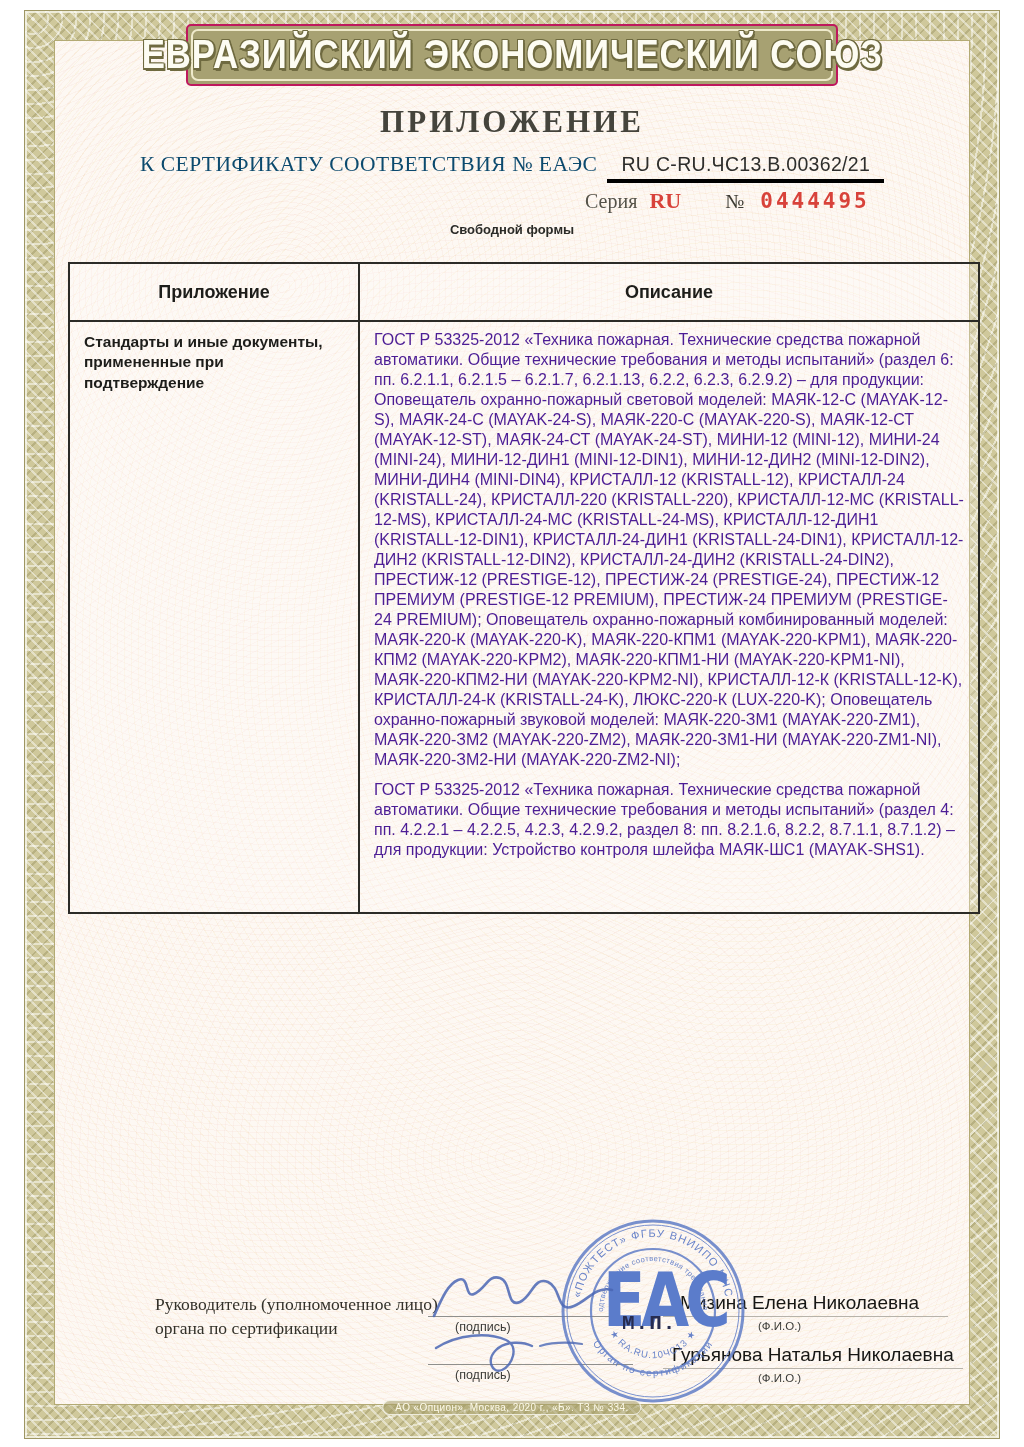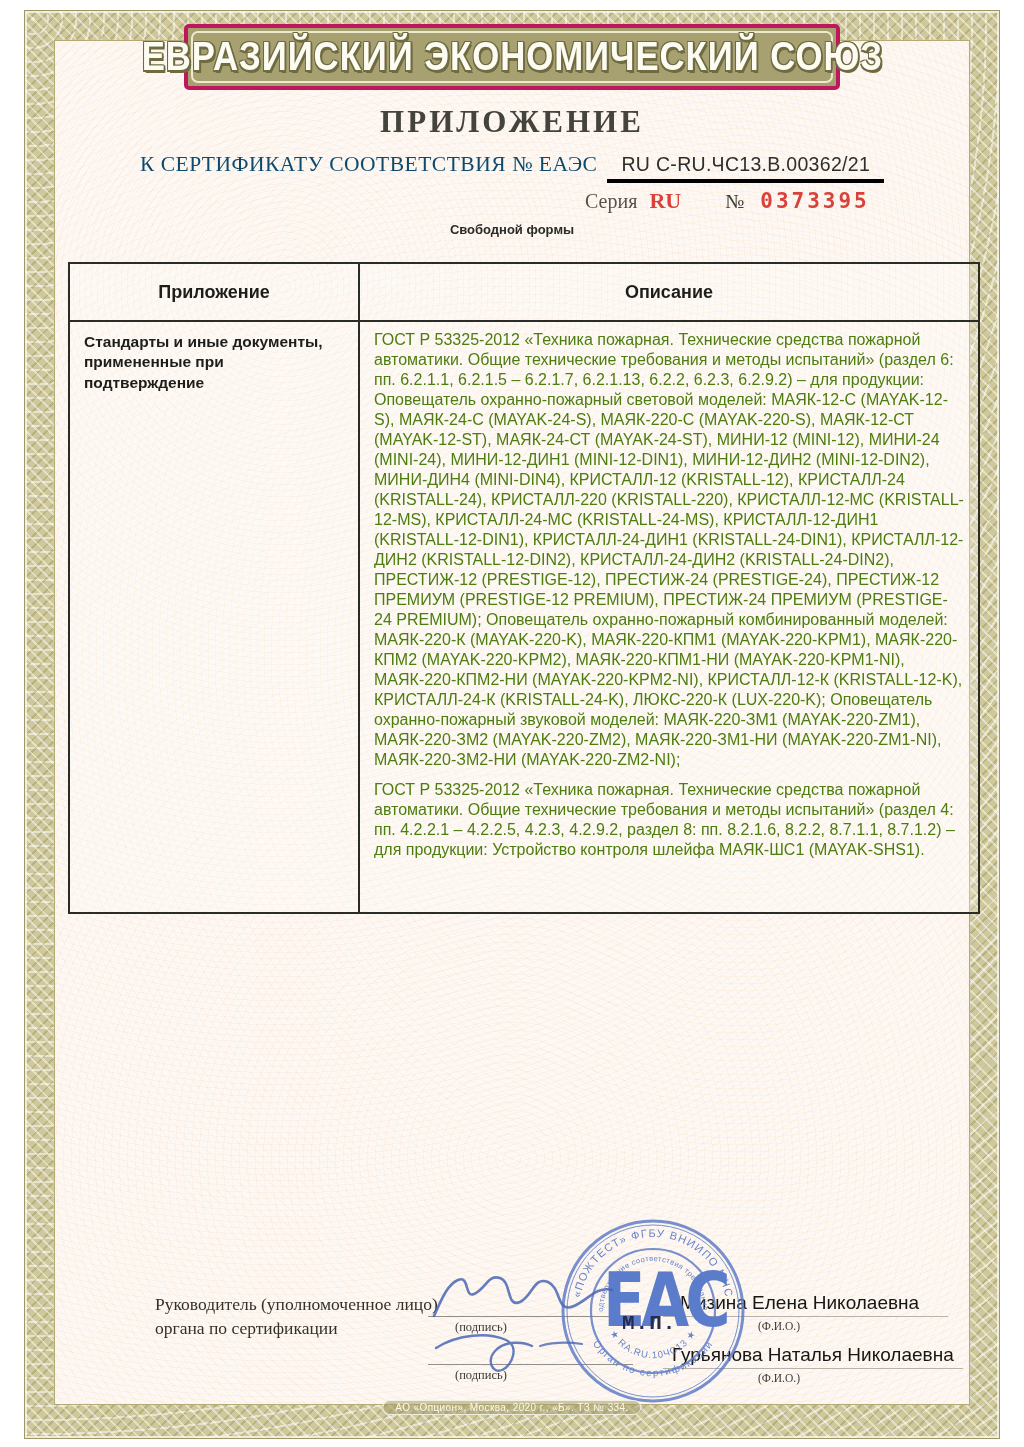--- a/index.html
+++ b/index.html
@@ -19,21 +19,21 @@
   .interior{position:absolute;left:54px;right:54px;top:40px;bottom:42px;
     background-color:#fdf8f3;
     background-image:
       repeating-radial-gradient(circle at 25% 18%, rgba(224,122,95,.06) 0 1px, transparent 1px 6px),
       repeating-radial-gradient(circle at 75% 45%, rgba(226,186,44,.07) 0 1px, transparent 1px 7px),
       repeating-radial-gradient(circle at 50% 82%, rgba(224,122,95,.05) 0 1px, transparent 1px 8px);
     border:1.5px solid #b3aa74;}
 
   
   .banner{position:absolute;top:24px;left:50%;transform:translateX(-50%);
-    width:648px;height:58px;background:#a7a172;border:4px solid #be185d;border-radius:5px;
+    width:648px;height:58px;background:#a7a172;border:2px solid #be185d;border-radius:5px;
     display:flex;align-items:center;justify-content:center;z-index:5;}
   .banner::before{content:"";position:absolute;inset:3px;border:2px solid #efeacb;border-radius:7px;}
   .banner-text{font-weight:bold;font-size:37px;letter-spacing:1px;color:#fdfcf2;white-space:nowrap;
     transform:scale(.94,1.12);
     text-shadow:2px 2px 0 #6f6a40,-1px -1px 0 #6f6a40,1px -1px 0 #6f6a40,-1px 1px 0 #6f6a40,2px 0 0 #6f6a40;}
 
   .content{position:absolute;inset:0;z-index:4;}
 
   .doc-title{position:absolute;top:104px;left:0;width:1024px;text-align:center;
     font-family:"Liberation Serif", serif;font-weight:bold;font-size:31px;letter-spacing:3px;color:#45443c;}
@@ -56,32 +56,32 @@
   
   .doc-table{position:absolute;top:262px;left:68px;width:912px;height:652px;
     border:2px solid #2b2b27;box-sizing:border-box;display:flex;flex-direction:column;background:rgba(255,253,250,.25);}
   .t-head{display:flex;height:56px;border-bottom:2px solid #2b2b27;flex:none;}
   .t-body{display:flex;flex:1;min-height:0;}
   .c-left{width:290px;flex:none;border-right:2px solid #2b2b27;box-sizing:border-box;}
   .c-right{flex:1;min-width:0;}
   .th{display:flex;align-items:center;justify-content:center;font-weight:bold;font-size:18px;color:#1d1d1a;}
   .cell-left{padding:10px 14px;font-weight:bold;font-size:15.5px;line-height:1.32;color:#1d1d1a;}
   .cell-right{padding:8px 14px;}
-  .cell-right p{margin:0 0 10px 0;font-size:16px;line-height:20px;color:#4d7c0f;}
+  .cell-right p{margin:0 0 10px 0;font-size:16px;line-height:20px;color:#4c1d95;}
 
   
   .sig-label{position:absolute;font-family:"Liberation Serif", serif;font-size:17.5px;line-height:1.38;color:#33312a;}
   .lbl-leader{left:155px;top:1292px;width:310px;}
   .lbl-expert{left:155px;top:1348px;width:330px;}
   .sig-line{position:absolute;border-bottom:1px solid #8f8f8c;}
   .line-pod1{left:428px;top:1316px;width:205px;}
   .line-pod2{left:428px;top:1364px;width:205px;}
   .line-fio1{left:663px;top:1316px;width:285px;border-bottom-color:#b7b3aa;}
   .line-fio2{left:663px;top:1368px;width:300px;border-bottom-color:#b7b3aa;}
-  .caption{position:absolute;font-size:12.5px;color:#3b3b38;font-family:Liberation Serif, serif;}
+  .caption{position:absolute;font-size:12.5px;color:#3b3b38;}
   .pod1{left:455px;top:1320px;}
   .pod2{left:455px;top:1368px;}
   .fio1{left:758px;top:1320px;font-size:11.5px;}
   .fio2{left:758px;top:1372px;font-size:11.5px;}
   .sig-name{position:absolute;font-size:19px;color:#161614;white-space:nowrap;}
   .name1{left:680px;top:1292px;}
   .name2{left:672px;top:1344px;}
 
   .sig-stroke{position:absolute;z-index:6;}
   .stamp-wrap{position:absolute;left:528px;top:1186px;width:250px;height:250px;z-index:3;opacity:.92;}
@@ -112,21 +112,21 @@
 
     <div class="cert-line">
       <span class="cert-prefix">К СЕРТИФИКАТУ СООТВЕТСТВИЯ № ЕАЭС</span>
       <span class="cert-number">RU C-RU.ЧС13.В.00362/21</span>
     </div>
 
     <div class="series-line">
       <span class="series-label">Серия</span>
       <span class="series-value">RU</span>
       <span class="number-sign">№</span>
-      <span class="blank-number">0373395</span>
+      <span class="blank-number">0444495</span>
     </div>
 
     <div class="form-type">Свободной формы</div>
 
     <div class="doc-table">
       <div class="t-head">
         <div class="c-left th">Приложение</div>
         <div class="c-right th">Описание</div>
       </div>
       <div class="t-body">

